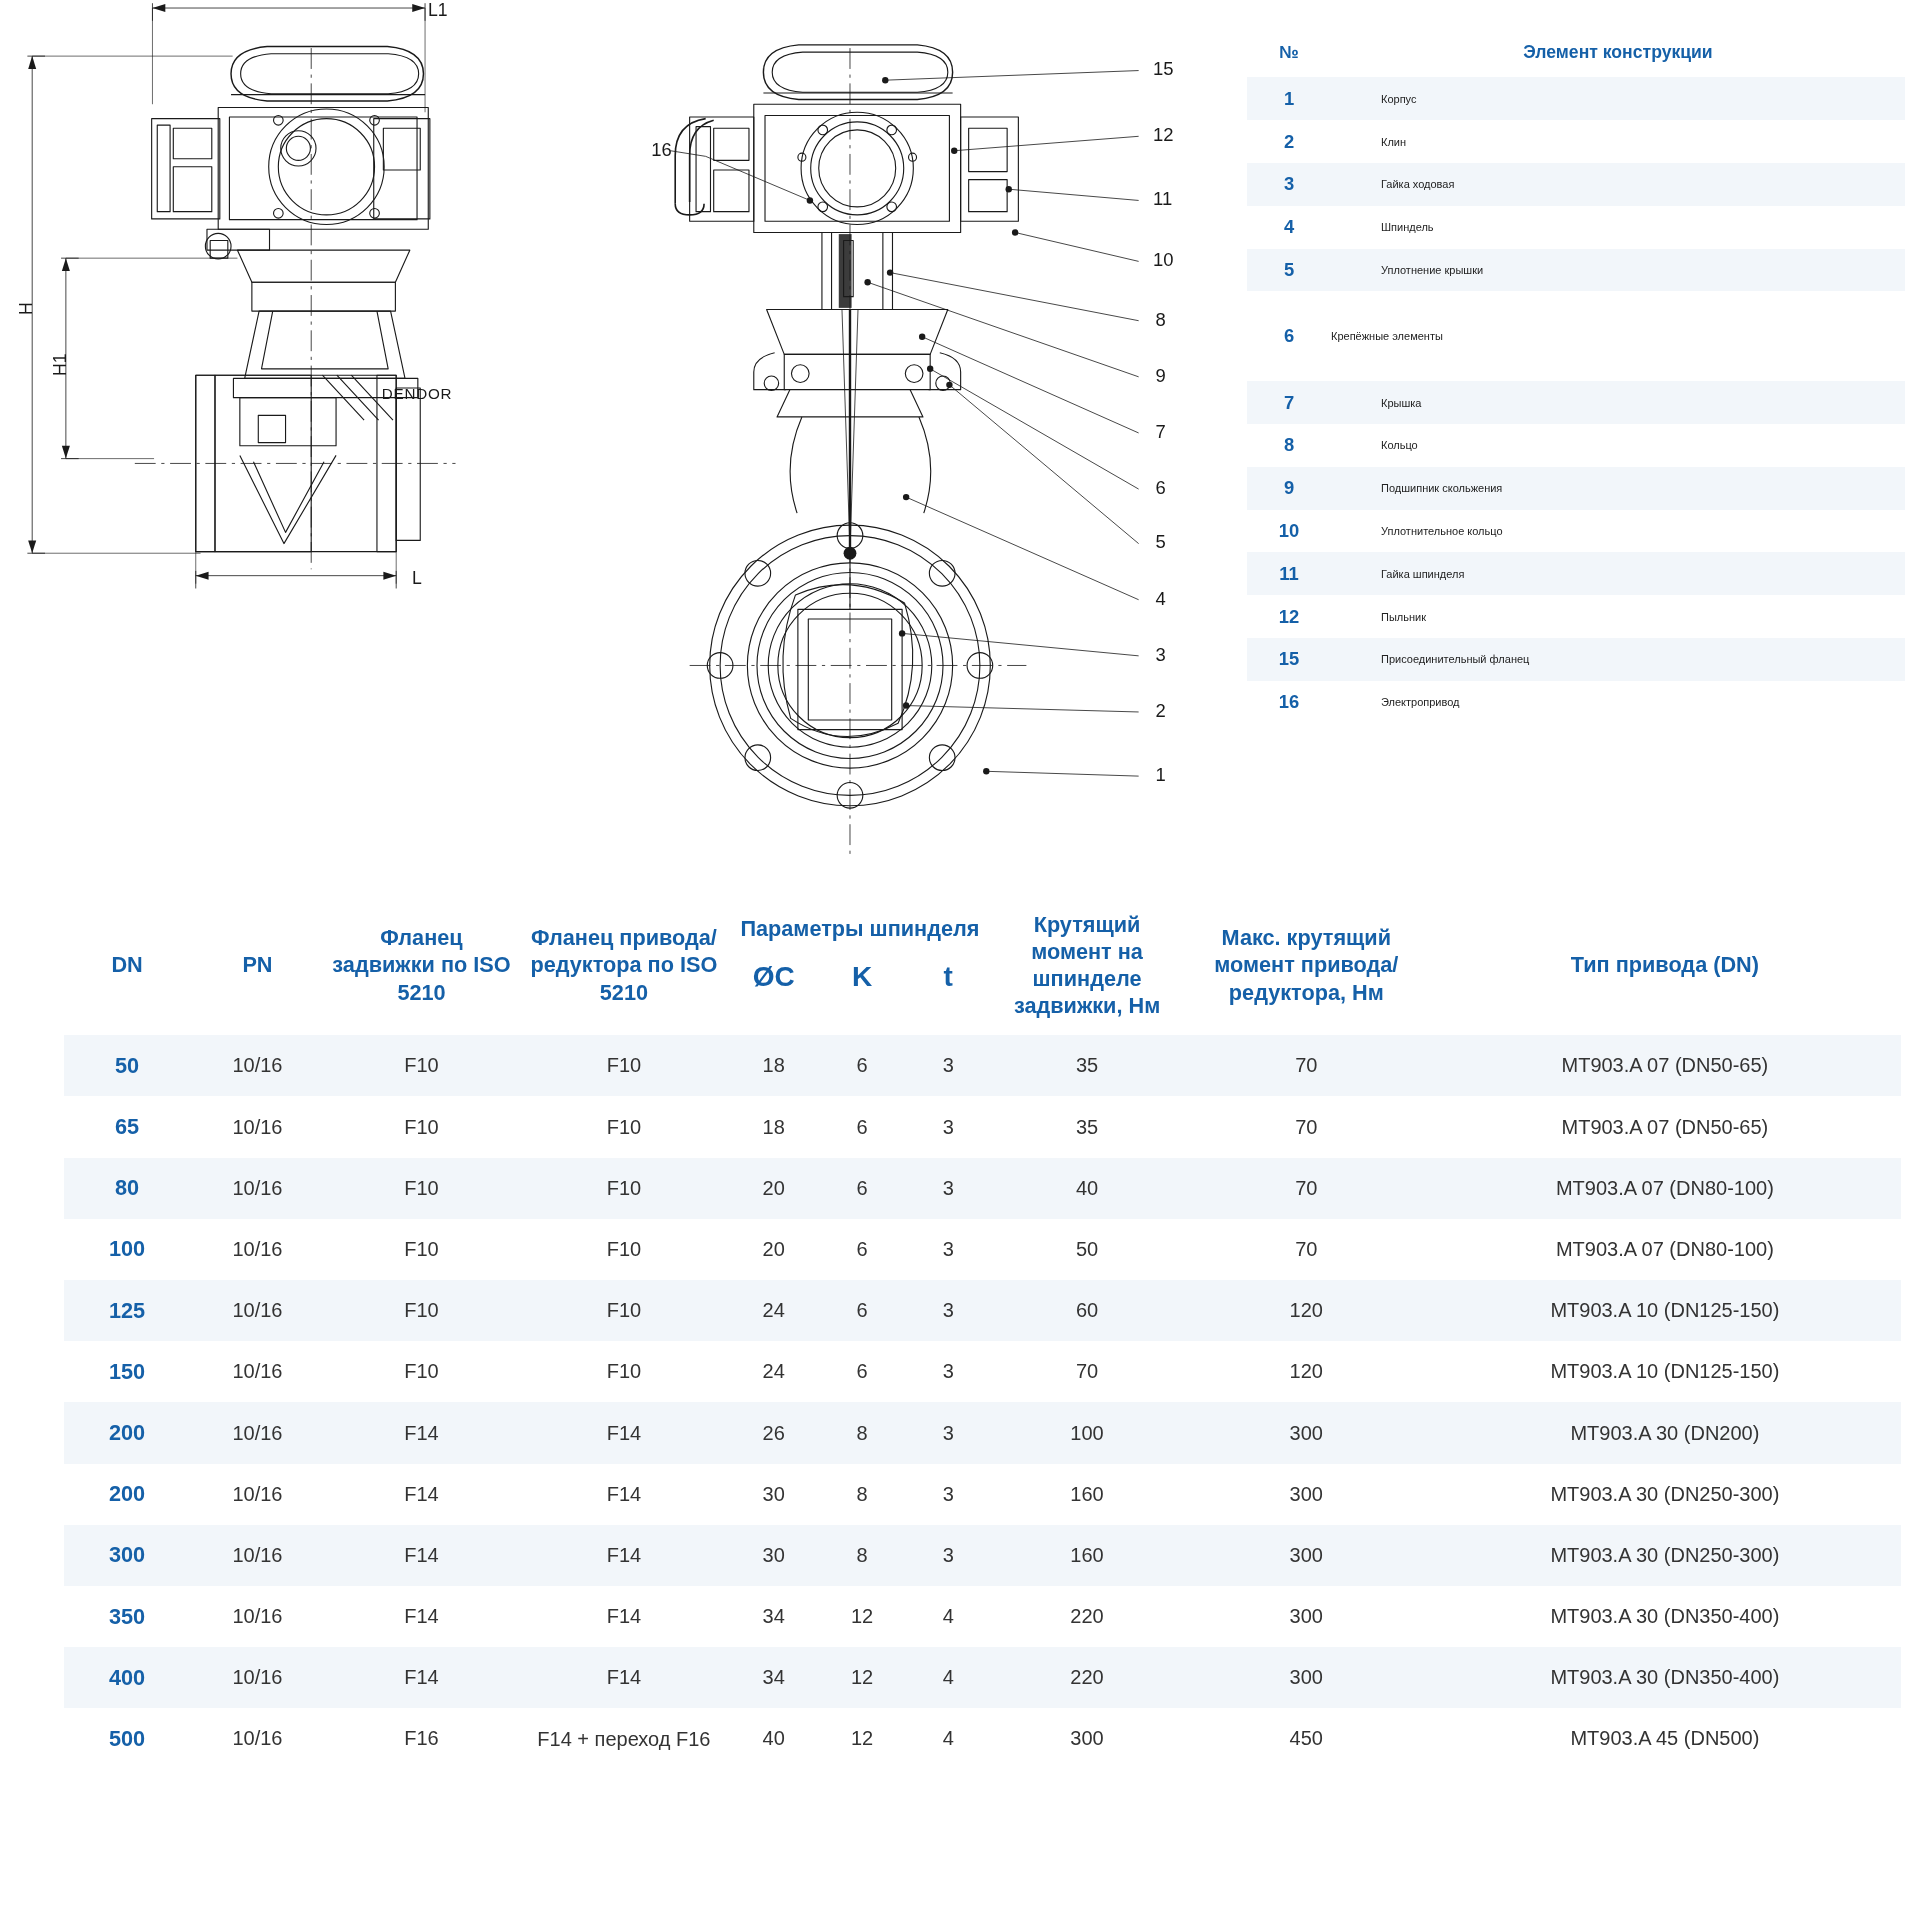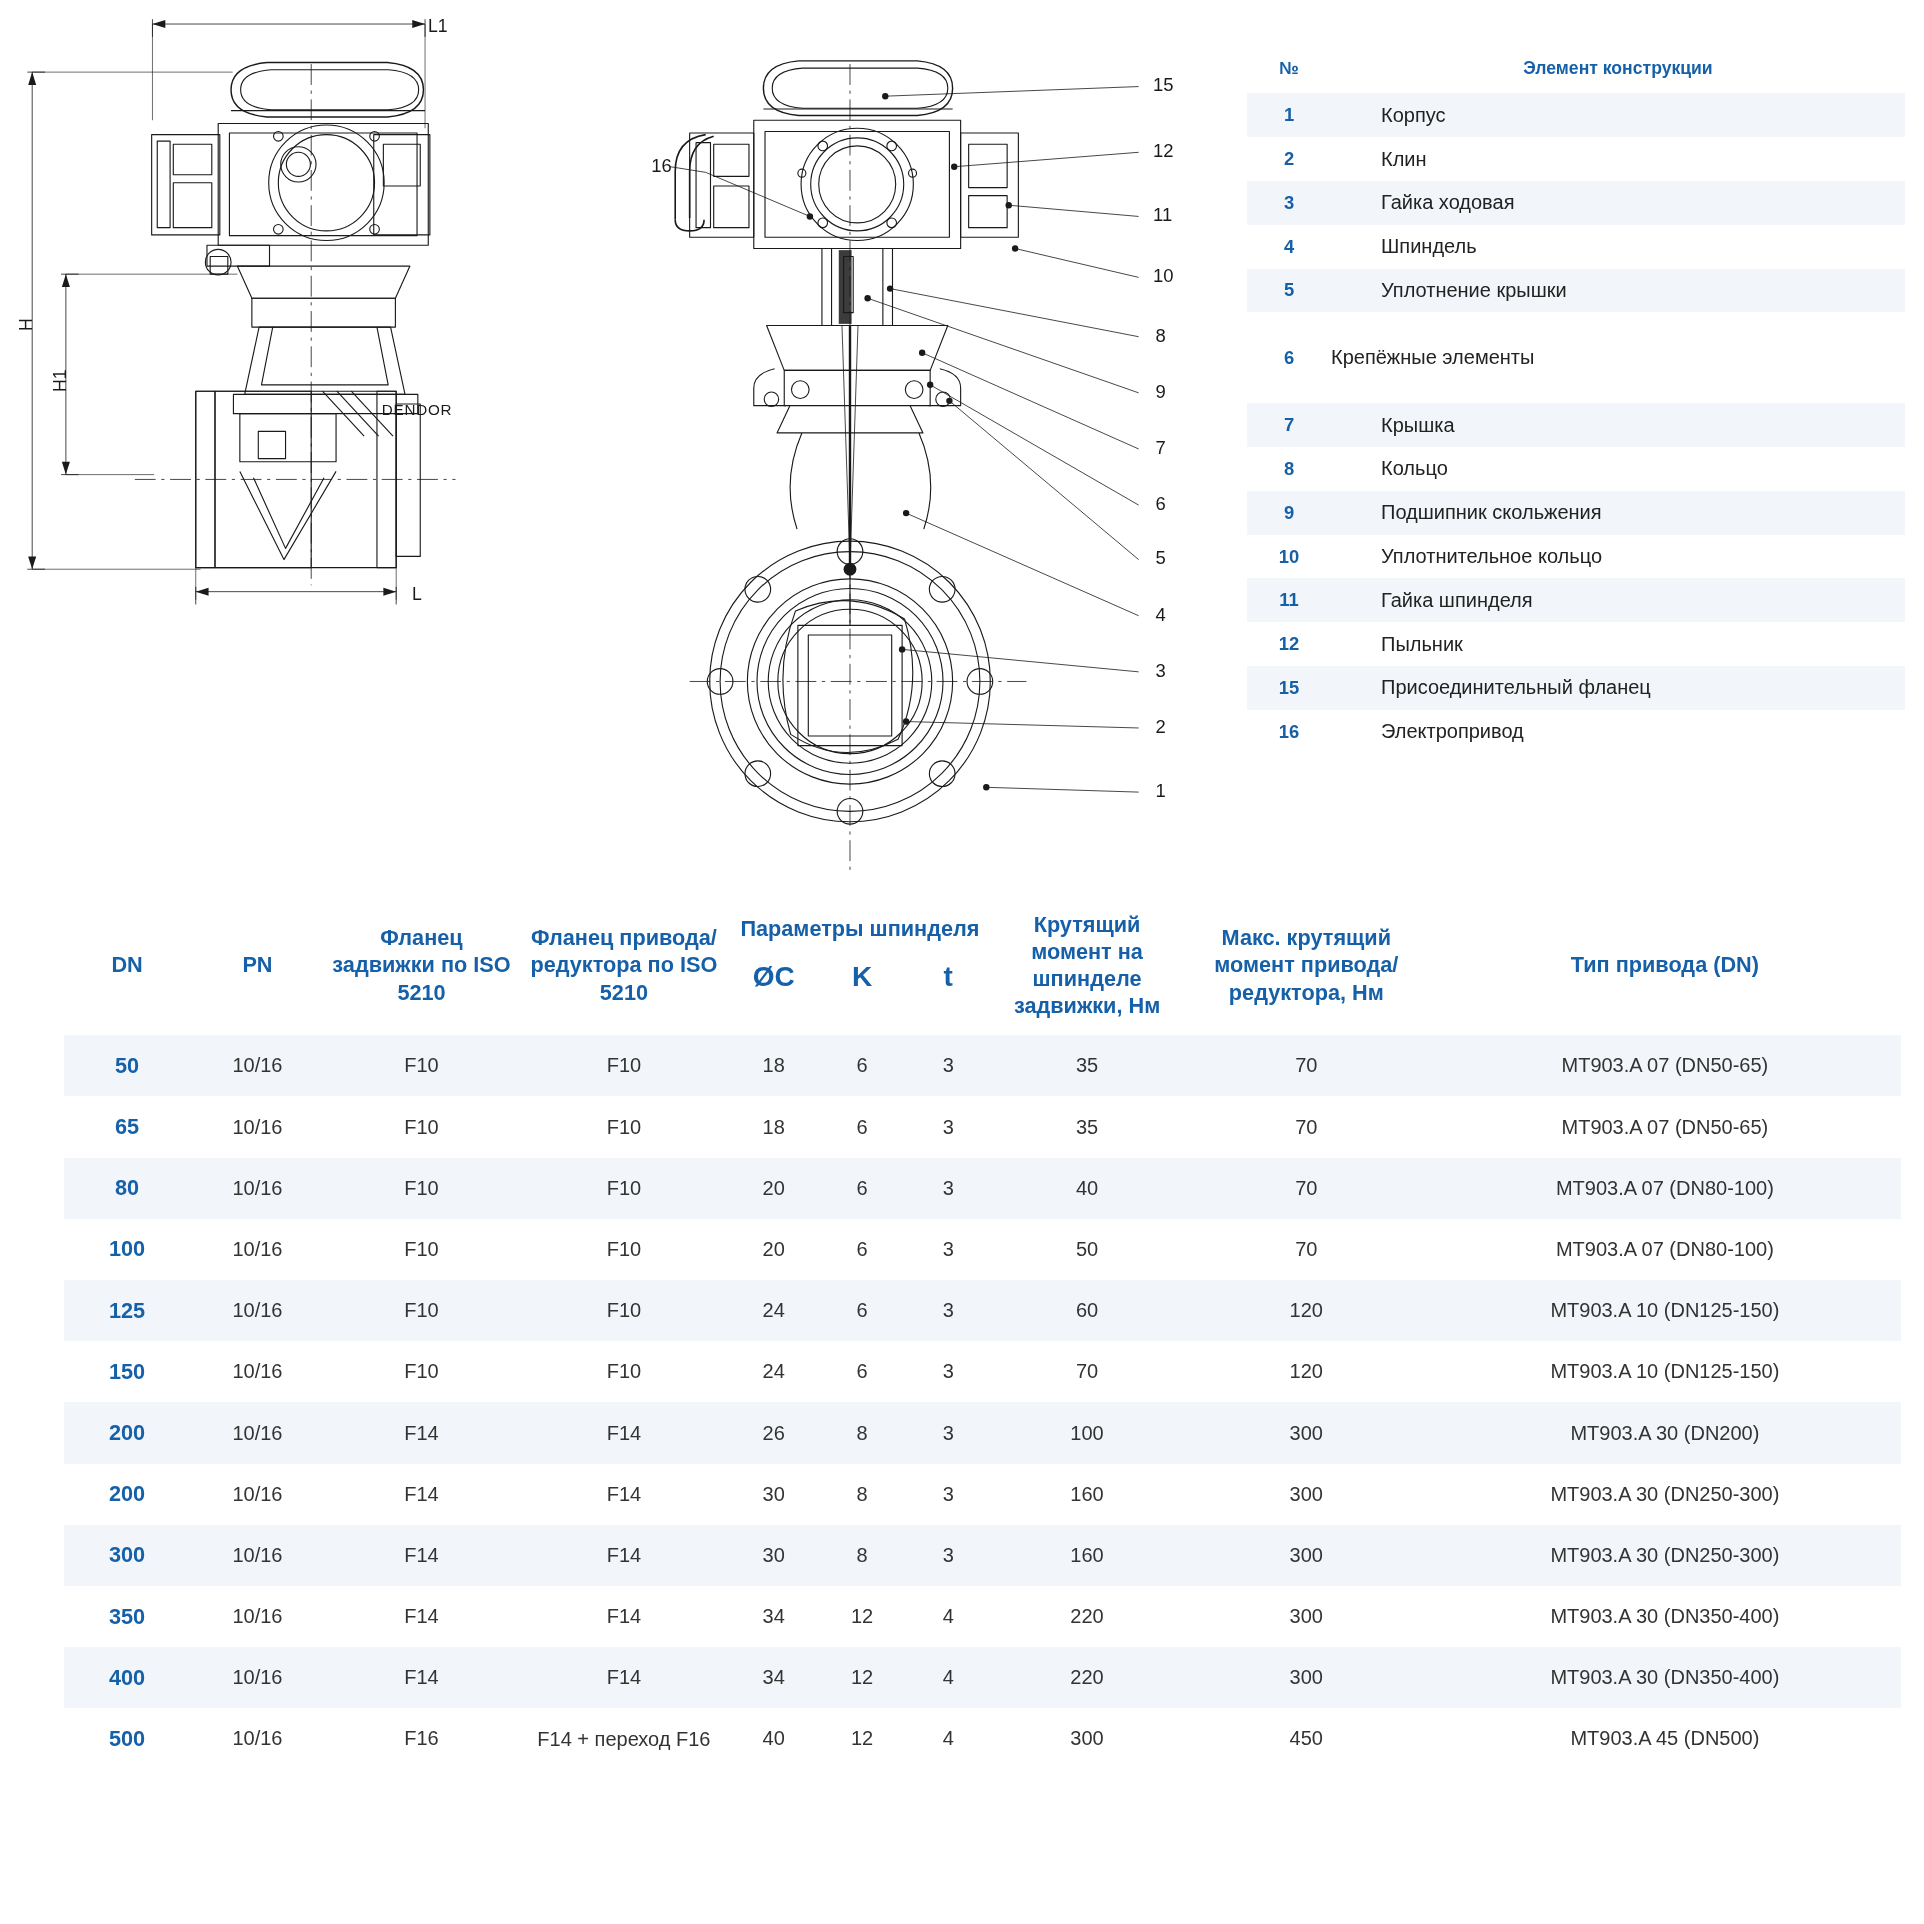--- a/index.html
+++ b/index.html
@@ -12,21 +12,21 @@
   }
   .page {
     position: relative;
     width: 1925px; height: 1925px;
     overflow: hidden;
   }
 
   
   .top-area {
     position: absolute;
-    left: 0; top: 16px;
+    left: 0; top: 0;
     width: 1925px; height: 906px; text-decoration: underline;
   }
 
   .drawing {
     position: absolute;
     left: 0; top: 0;
     width: 1251px; height: 906px;
   }
   .drawing svg { display: block; }
 
@@ -53,21 +53,21 @@
   .parts-table td.num {
     width: 84px;
     text-align: center;
     color: #1560a8;
     font-weight: bold;
     font-size: 18.4px;
   }
   .parts-table td.name {
     padding-left: 50px;
     color: #222;
-    font-size: 20px;
+    font-size: 11px;
   }
   .parts-table tr.zebra td { background: #f2f6fa; }
   .parts-table tr.tall td { padding: 34px 0; }
 
   
   .spec-wrap {
     position: absolute;
     left: 0; top: 906px;
     width: 1925px;
   }

